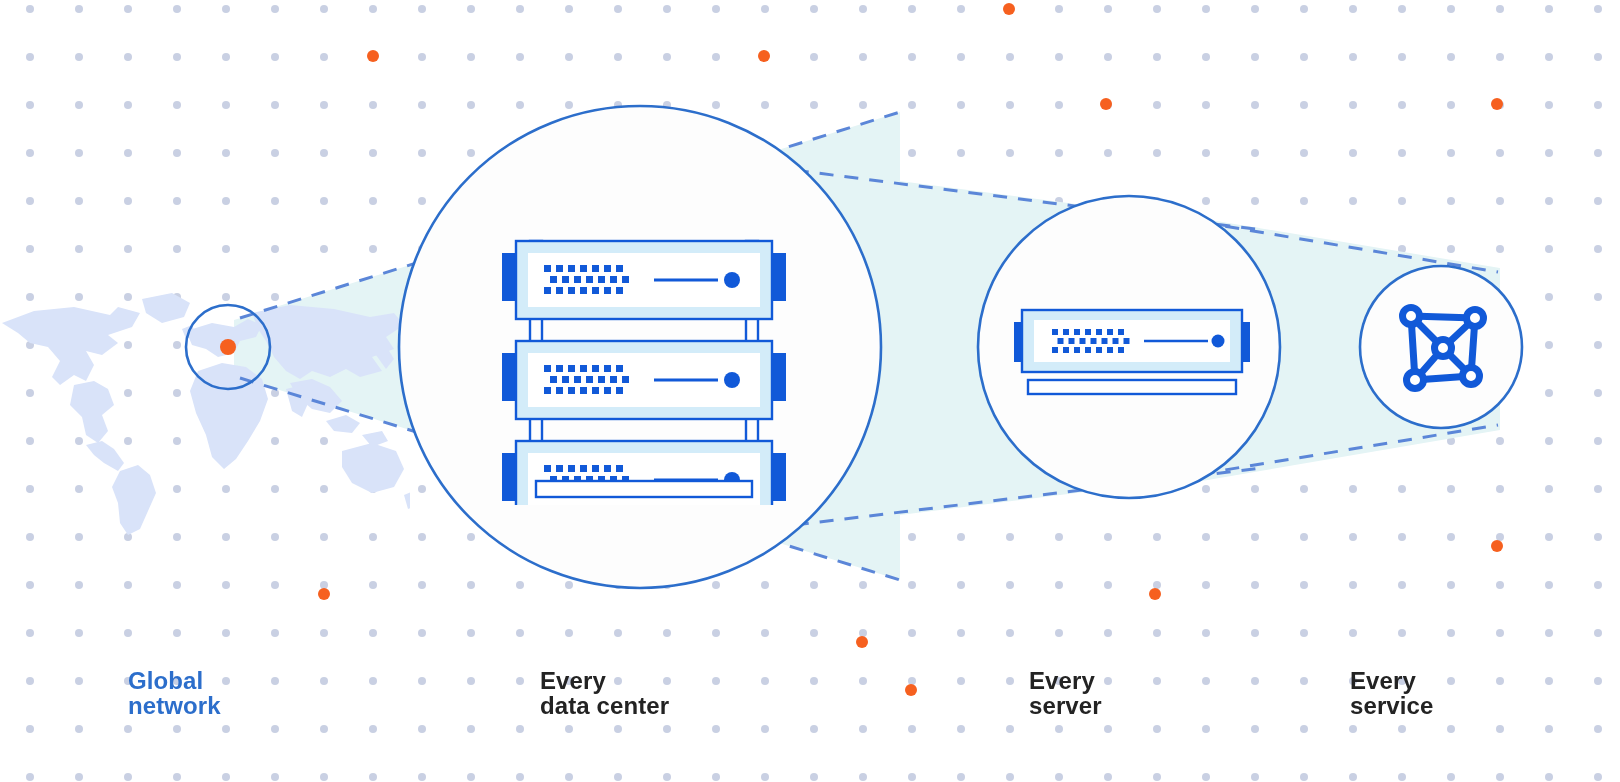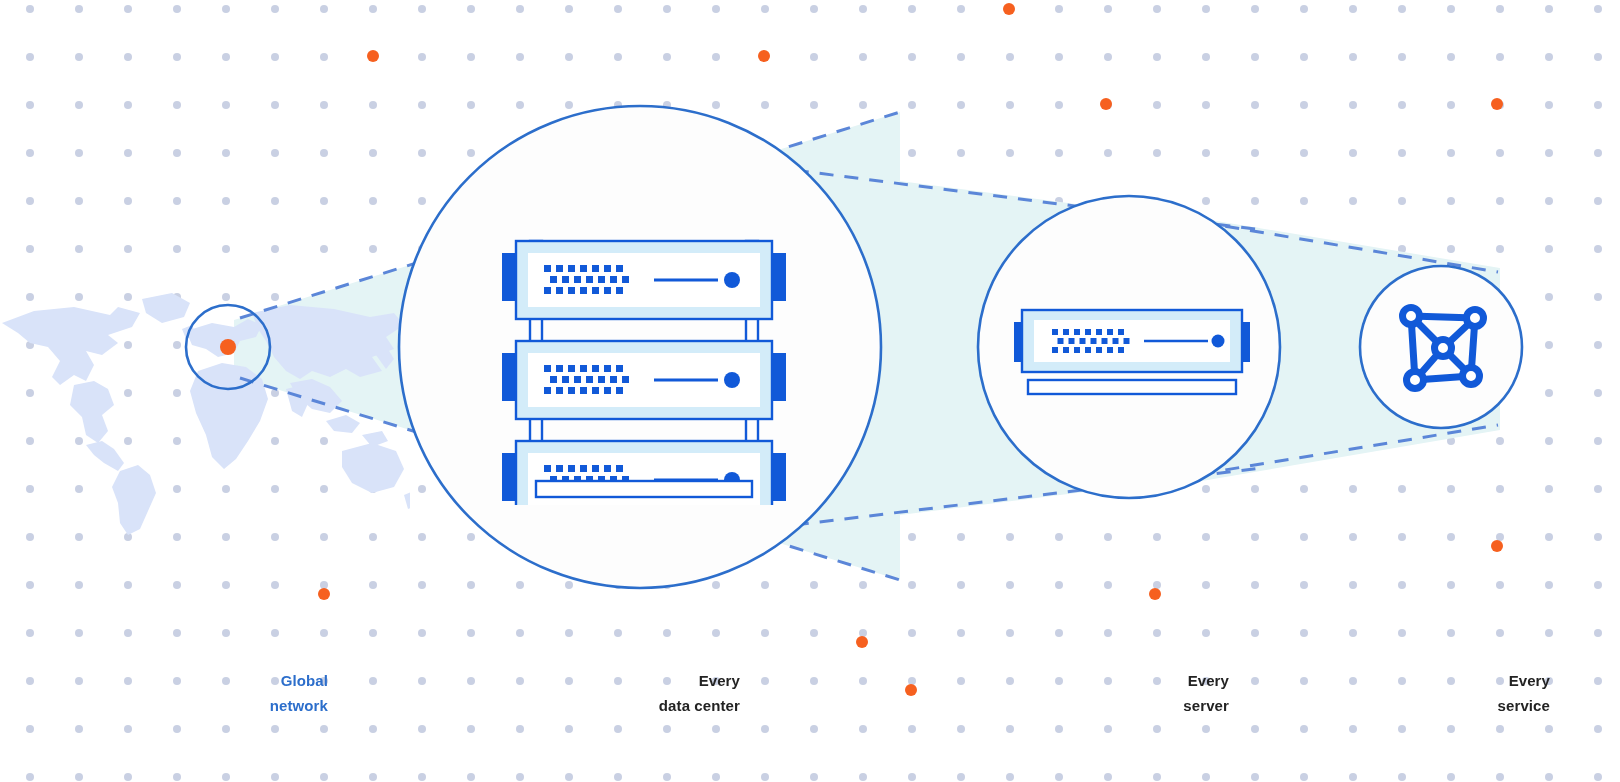--- a/index.html
+++ b/index.html
@@ -8,22 +8,22 @@
     width:1620px;height:782px;
     background:#ffffff;
     font-family:"Liberation Sans","DejaVu Sans",sans-serif;
     overflow:hidden;
     position:relative;
   }
   #stage{position:relative;width:1620px;height:782px;overflow:hidden;background:#fff;}
   #stage > svg{position:absolute;left:0;top:0;}
   .label{
     position:absolute;
-    text-align:right;
-    font-size:15px;
+    text-align:left;
+    font-size:24px;
     line-height:25px;
     font-weight:700;
     letter-spacing:.1px;
     white-space:pre-line;
     color:#232323;
   }
   .label.accent{color:#2c6ecb;}
 </style>
 </head>
 <body>

